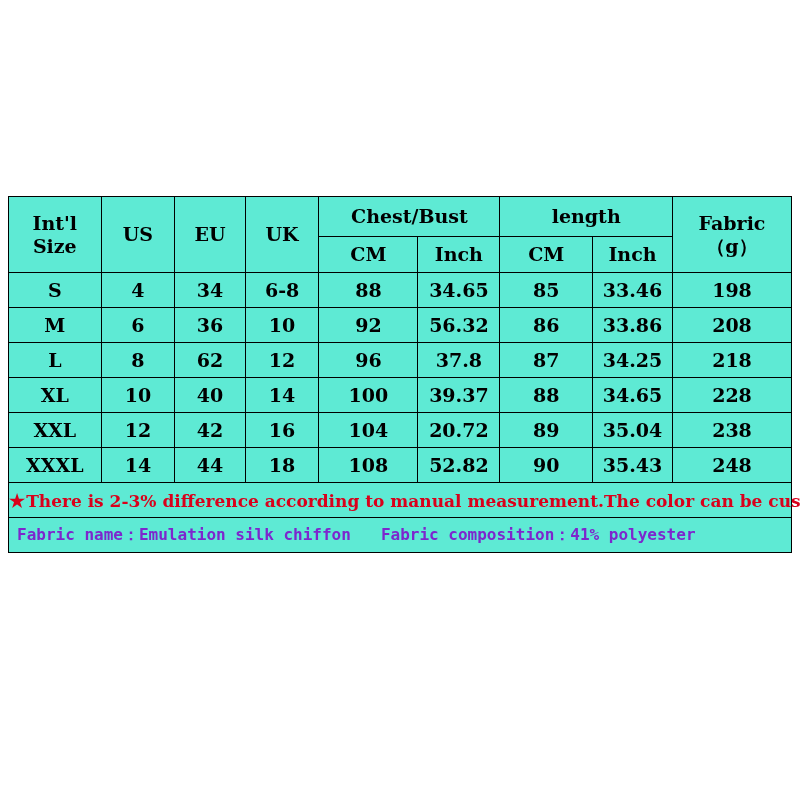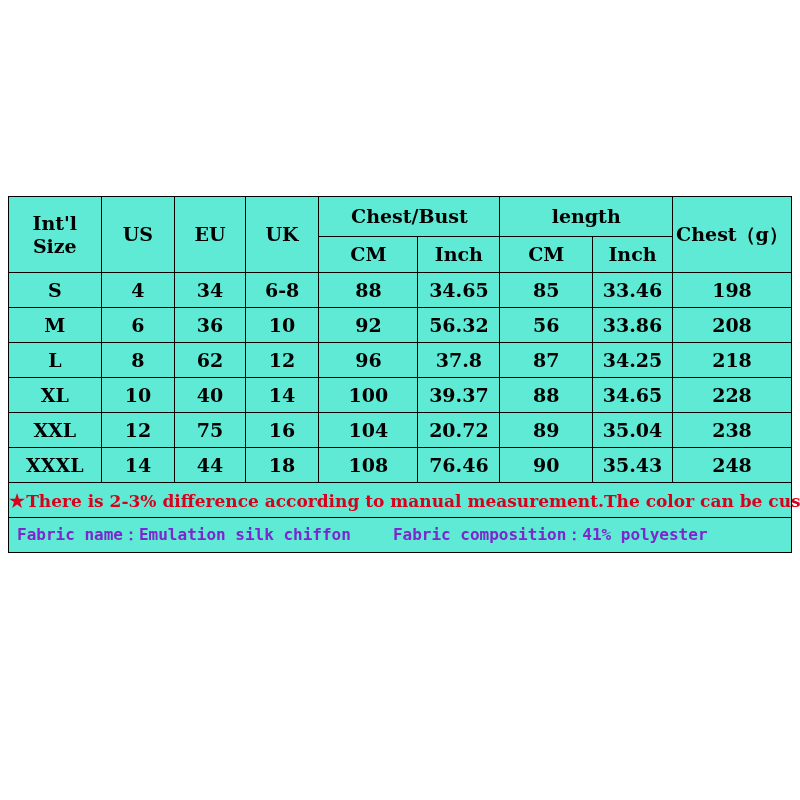--- a/index.html
+++ b/index.html
@@ -76,21 +76,21 @@
     margin-right: 1px;
   }
   .fabric-cell {
     padding: 0 !important;
     height: 32px;
   }
   .fabric-inner {
     display: flex;
     align-items: flex-end;
     justify-content: flex-start;
-    gap: 42px;
+    gap: 30px;
     padding-left: 8px;
   }
   .note-purple {
     color: #7d26cd;
     font-size: 16px;
     font-weight: bold;
     font-family: "DejaVu Sans Mono", monospace;
     white-space: nowrap;
   }
 </style>
@@ -114,21 +114,21 @@
       <tr class="hdr-top">
         <th rowspan="2">
           <div>Int'l</div>
           <div>Size</div>
         </th>
         <th rowspan="2">US</th>
         <th rowspan="2">EU</th>
         <th rowspan="2">UK</th>
         <th colspan="2">Chest/Bust</th>
         <th colspan="2">length</th>
-        <th rowspan="2">Chest（g）</th>
+        <th rowspan="2">Fabric（g）</th>
       </tr>
       <tr class="hdr-sub">
         <th>CM</th>
         <th>Inch</th>
         <th>CM</th>
         <th>Inch</th>
       </tr>
     </thead>
     <tbody id="table-body">
         <tr>
@@ -142,21 +142,21 @@
           <td>33.46</td>
           <td>198</td>
         </tr>
         <tr>
           <td>M</td>
           <td>6</td>
           <td>36</td>
           <td>10</td>
           <td>92</td>
           <td>56.32</td>
-          <td>56</td>
+          <td>86</td>
           <td>33.86</td>
           <td>208</td>
         </tr>
         <tr>
           <td>L</td>
           <td>8</td>
           <td>62</td>
           <td>12</td>
           <td>96</td>
           <td>37.8</td>
@@ -171,35 +171,35 @@
           <td>14</td>
           <td>100</td>
           <td>39.37</td>
           <td>88</td>
           <td>34.65</td>
           <td>228</td>
         </tr>
         <tr>
           <td>XXL</td>
           <td>12</td>
-          <td>75</td>
+          <td>42</td>
           <td>16</td>
           <td>104</td>
           <td>20.72</td>
           <td>89</td>
           <td>35.04</td>
           <td>238</td>
         </tr>
         <tr>
           <td>XXXL</td>
           <td>14</td>
           <td>44</td>
           <td>18</td>
           <td>108</td>
-          <td>76.46</td>
+          <td>52.82</td>
           <td>90</td>
           <td>35.43</td>
           <td>248</td>
         </tr>
       </tbody>
     <tfoot>
       <tr class="note-row">
         <td colspan="9">
           <span class="star">★</span><span class="note-red">There is 2-3% difference according to manual measurement.The color can be customized</span>
         </td>

